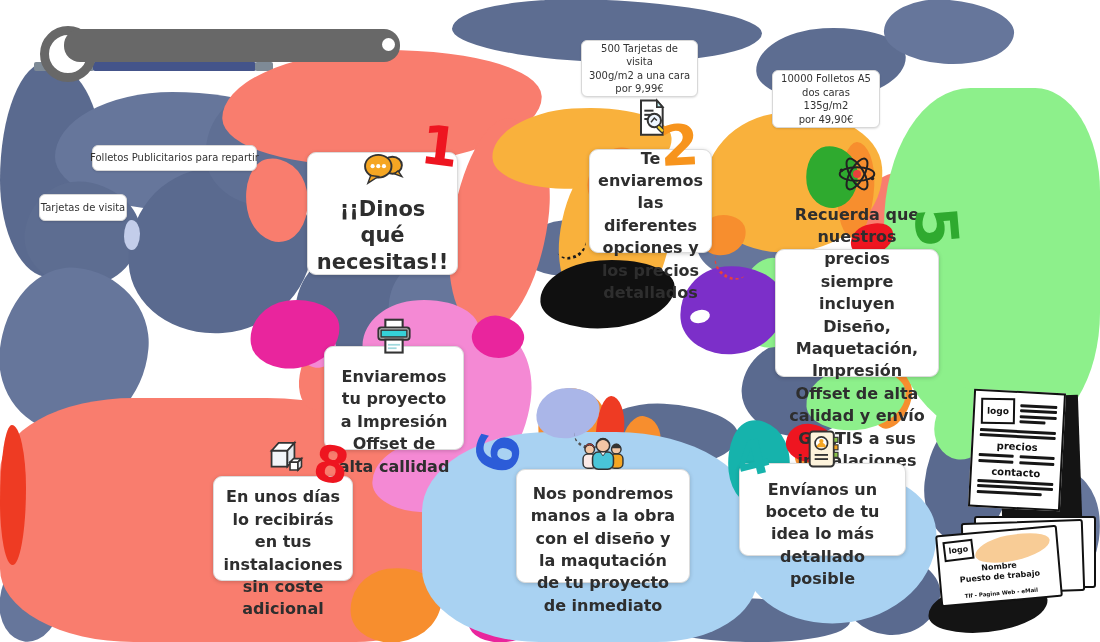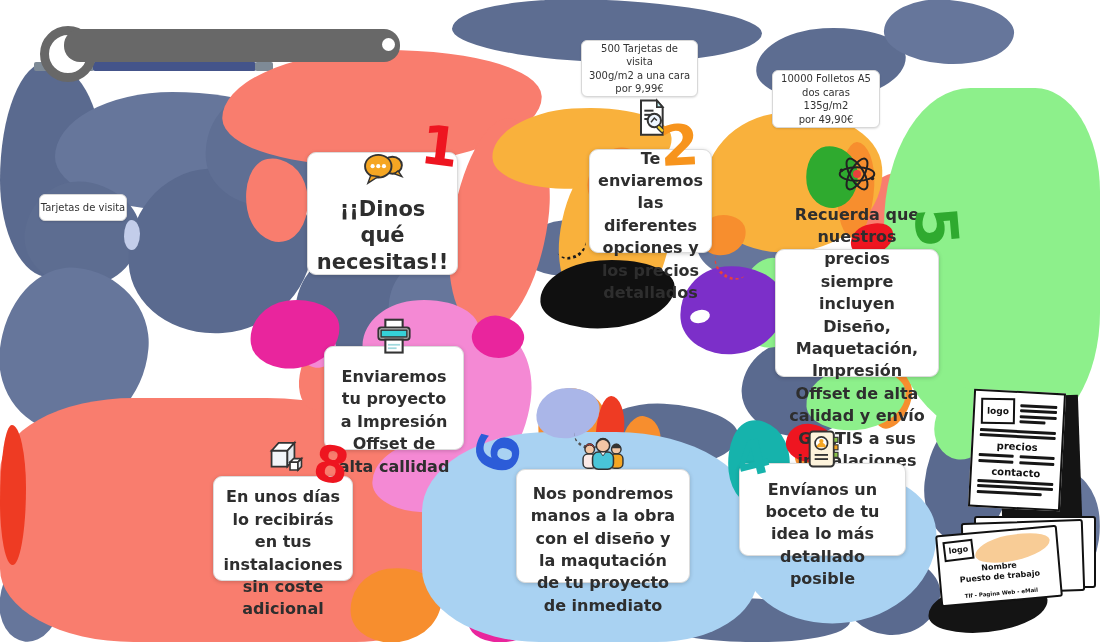--- a/index.html
+++ b/index.html
@@ -112,20 +112,23 @@
 
   <div class="dots" style="left:714px;top:248px;width:36px;height:28px;transform:rotate(35deg)"></div>
   <div class="dots" style="left:556px;top:234px;width:30px;height:22px;border-bottom-color:#1a1a1a;transform:rotate(-25deg)"></div>
   <div class="dots" style="left:574px;top:424px;width:30px;height:22px;border-bottom-color:#555;transform:rotate(15deg)"></div>
   <div class="wdot" style="left:690px;top:310px;width:20px;height:13px;transform:rotate(-12deg)"></div>
 
   <div class="ring" style="left:40px;top:26px;width:38px;height:38px"></div>
   <div class="titlebar" style="left:64px;top:29px;width:336px;height:33px;border-radius:16px"></div>
   <div class="wdot" style="left:382px;top:38px;width:13px;height:13px;z-index:3"></div>
 
+  <div class="lbl" style="left:92px;top:145px;width:165px;height:26px;white-space:nowrap">
+      <span>Folletos Publicitarios para repartir</span>
+    </div>
   <div class="lbl" style="left:39px;top:194px;width:88px;height:27px;white-space:nowrap">
       <span>Tarjetas de visita</span>
     </div>
   <div class="lbl pre" style="left:581px;top:40px;width:117px;height:57px"><span class="pre">500 Tarjetas de visita
 300g/m2 a una cara
 por 9,99€</span></div>
   <div class="lbl pre" style="left:772px;top:70px;width:108px;height:58px"><span class="pre">10000 Folletos A5
 dos caras 135g/m2
 por 49,90€</span></div>
 

